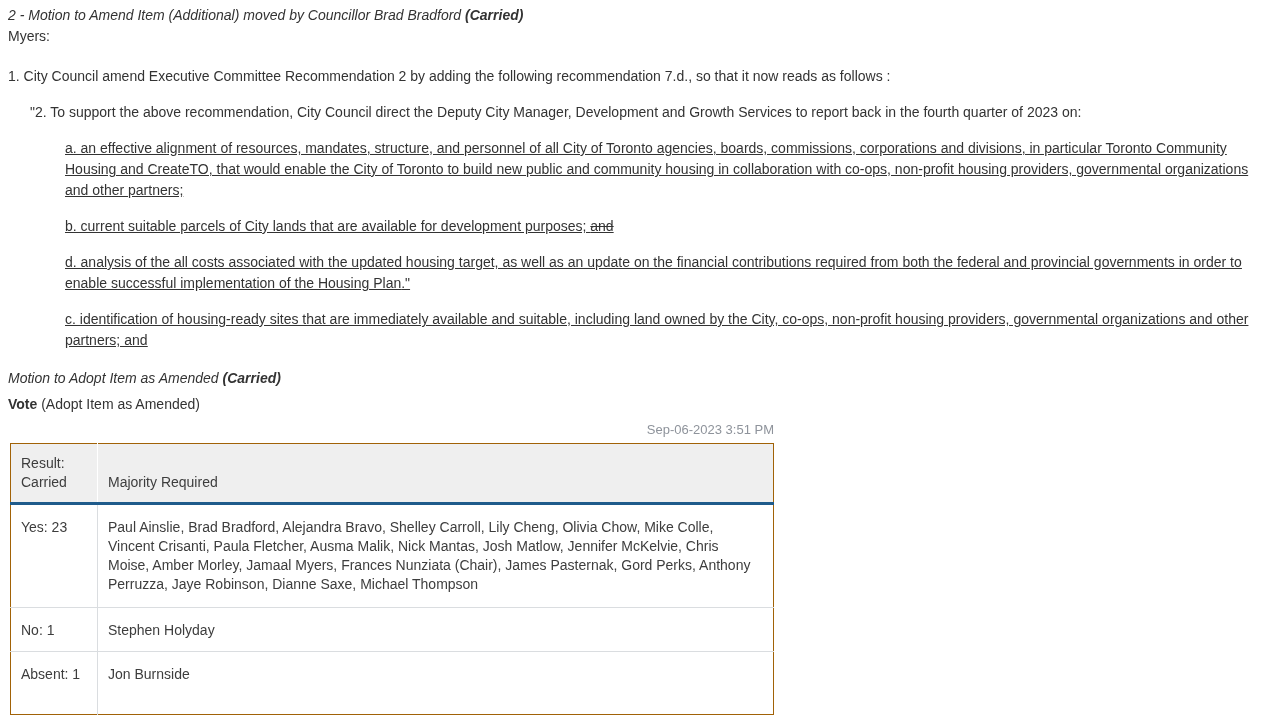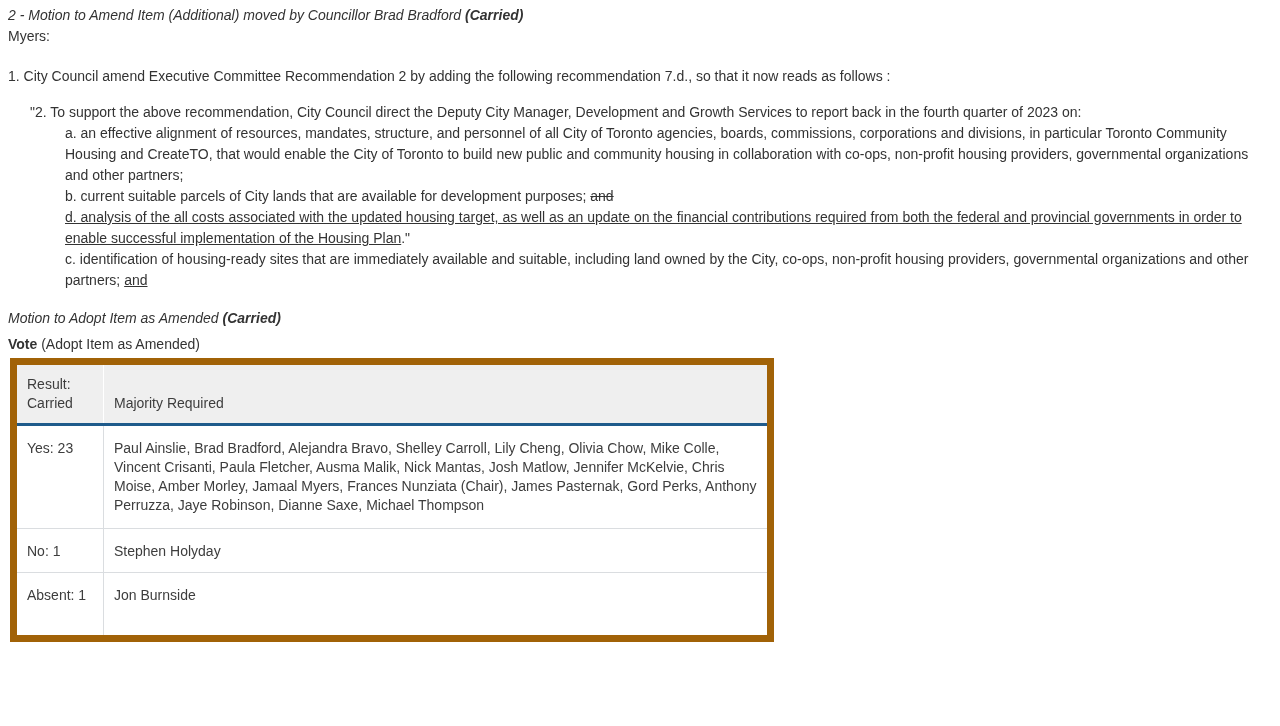--- a/index.html
+++ b/index.html
@@ -23,41 +23,41 @@
   p { margin: 0; }
   .italic { font-style: italic; }
   .bold { font-weight: bold; }
   .strike { text-decoration: line-through; }
   .underline { text-decoration: underline; }
 
   .motion-heading { margin: 0; }
   .that-line { margin: 0; }
   .para-1 { margin-top: 19px; }
   .quote-2 { margin-top: 15px; margin-left: 22px; max-width: 1230px; }
-  .sub-item { margin-left: 57px; max-width: 1198px; }
+  .sub-item { margin-top: 15px; margin-left: 57px; max-width: 1198px; text-decoration: underline; }
   .motion-adopt { margin-top: 17px; }
   .vote-line { margin-top: 5px; }
 
   .timestamp {
     width: 766px;
     text-align: right;
     margin-top: 4px;
     font-size: 13px;
     color: #8e939b;
   }
 
   table.vote-table {
     border-collapse: collapse;
     width: 764px;
     margin-top: 3px;
     margin-left: 2px;
     font-size: 14px;
     line-height: 19px;
     color: #3d3d3d;
-    border: 7px solid #a16207;
+    border: 1px solid #a16207;
   }
   table.vote-table thead th {
     background: #efefef;
     font-weight: normal;
     text-align: left;
     vertical-align: bottom;
     padding: 10px 10px 10px 10px;
     border-bottom: 3px solid #1f5b8b;
   }
   table.vote-table thead th.col-result {
@@ -107,20 +107,21 @@
   </p>
 
   <p class="motion-adopt italic">
     <span>Motion to Adopt Item as Amended </span><span class="bold">(Carried)</span>
   </p>
 
   <p class="vote-line">
     <span class="bold">Vote</span><span> (Adopt Item as Amended)</span>
   </p>
 
+  <div class="timestamp">Sep-06-2023 3:51 PM</div>
 
   <table class="vote-table">
     <thead>
       <tr>
         <th class="col-result">Result: Carried</th>
         <th>Majority Required</th>
       </tr>
     </thead>
     <tbody>
       <tr class="row-yes">

